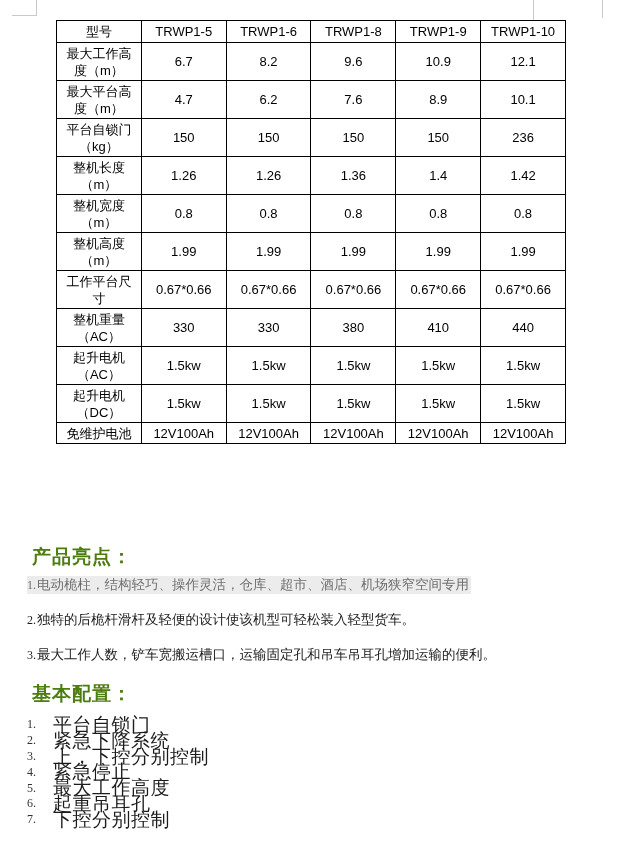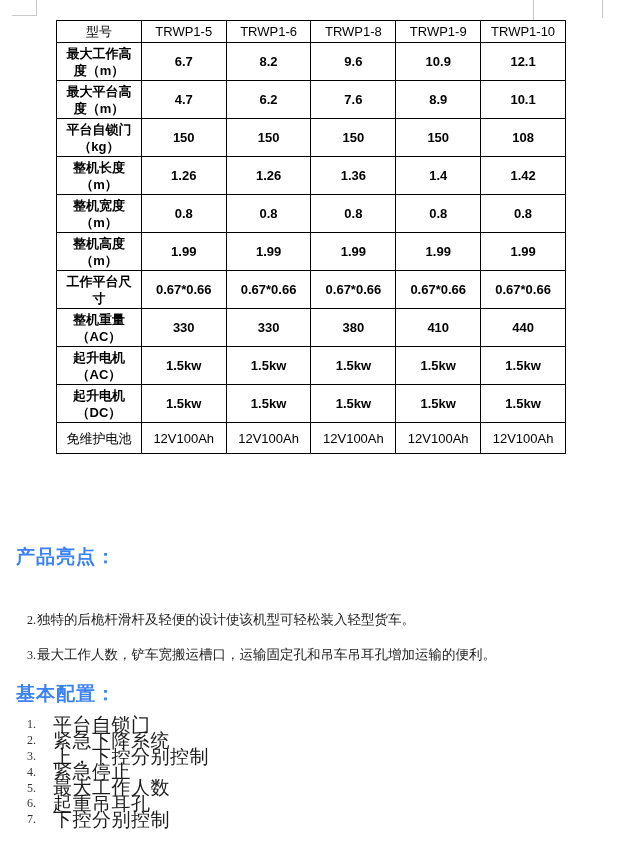--- a/index.html
+++ b/index.html
@@ -9,24 +9,24 @@
   .mk{position:absolute;background:#c9c9c9;}
   .mk-lv{left:36px;top:0;width:1px;height:16px;}
   .mk-lh{left:12px;top:15px;width:25px;height:1px;}
   .mk-rv{left:533px;top:0;width:1px;height:20px;}
   .mk-rh{left:533px;top:20px;width:23px;height:1px;}
   .mk-ev{left:602px;top:0;width:1px;height:18px;}
   
   table.spec{position:absolute;left:28px;top:20px;width:510px;border-collapse:collapse;table-layout:fixed;margin-left:28px;}
   table.spec td{border:1px solid #000;text-align:center;vertical-align:middle;
                 font-size:13px;line-height:17px;padding:0 5px;overflow:hidden;}
-  tr.rh{height:22px;} tr.rb{height:38px;font-weight:bold;} tr.rl{height:31px;}
+  tr.rh{height:22px;} tr.rb{height:38px;} tr.rl{height:21px;}
   
-  .sec-title{position:absolute;left:16px;font-size:19px;font-weight:bold;
-             font-family:Liberation Mono, monospace;letter-spacing:1px;color:#3b82f6;}
+  .sec-title{position:absolute;left:32px;font-size:19px;font-weight:bold;
+             font-family:Liberation Mono, monospace;letter-spacing:1px;color:#4d7c0f;}
   .t-hl{top:544px;} .t-cfg{top:681px;}
   
   .hl-item{position:absolute;left:27px;font-size:13.5px;white-space:nowrap;color:#1c1c1c;line-height:17px;}
   .hl-1{top:576px;} .hl-2{top:611px;} .hl-3{top:646px;}
   .num{font-family:"Liberation Serif",serif;font-size:12px;margin-right:1px;}
   .hl-gray{display:inline;padding:1px 2px 2px 0;}
   
   .cfg-list{position:absolute;left:27px;top:717px;}
   .cfg-item{display:flex;align-items:center;height:15.8px;}
   .cfg-num{width:26px;font-family:"Liberation Serif",serif;font-size:12px;color:#333;}
@@ -68,21 +68,21 @@
       <td>7.6</td>
       <td>8.9</td>
       <td>10.1</td>
     </tr>
     <tr class="rb">
       <td>平台自锁门（kg）</td>
       <td>150</td>
       <td>150</td>
       <td>150</td>
       <td>150</td>
-      <td>108</td>
+      <td>236</td>
     </tr>
     <tr class="rb">
       <td>整机长度（m）</td>
       <td>1.26</td>
       <td>1.26</td>
       <td>1.36</td>
       <td>1.4</td>
       <td>1.42</td>
     </tr>
     <tr class="rb">
@@ -139,20 +139,23 @@
       <td>12V100Ah</td>
       <td>12V100Ah</td>
       <td>12V100Ah</td>
       <td>12V100Ah</td>
     </tr>
   </tbody>
     </table>
 
   <div class="sec-title t-hl">产品亮点：</div>
 
+  <div class="hl-item hl-1">
+    <span class="hl-gray" style="background: rgb(236, 236, 236); color: rgb(111, 111, 111);"><span class="num">1.</span><span>电动桅柱，结构轻巧、操作灵活，仓库、超市、酒店、机场狭窄空间专用</span></span>
+  </div>
   <div class="hl-item hl-2">
     <span class="num">2.</span><span>独特的后桅杆滑杆及轻便的设计使该机型可轻松装入轻型货车。</span>
   </div>
   <div class="hl-item hl-3">
     <span class="num">3.</span><span>最大工作人数，铲车宽搬运槽口，运输固定孔和吊车吊耳孔增加运输的便利。</span>
   </div>
 
   <div class="sec-title t-cfg">基本配置：</div>
 
   <div class="cfg-list">
@@ -167,21 +170,21 @@
     <div class="cfg-item">
       <span class="cfg-num">3.</span>
       <span class="cfg-txt">上，下控分别控制</span>
     </div>
     <div class="cfg-item">
       <span class="cfg-num">4.</span>
       <span class="cfg-txt">紧急停止</span>
     </div>
     <div class="cfg-item">
       <span class="cfg-num">5.</span>
-      <span class="cfg-txt">最大工作人数</span>
+      <span class="cfg-txt">最大工作高度</span>
     </div>
     <div class="cfg-item">
       <span class="cfg-num">6.</span>
       <span class="cfg-txt">起重吊耳孔</span>
     </div>
     <div class="cfg-item">
       <span class="cfg-num">7.</span>
       <span class="cfg-txt">下控分别控制</span>
     </div>
   </div>

